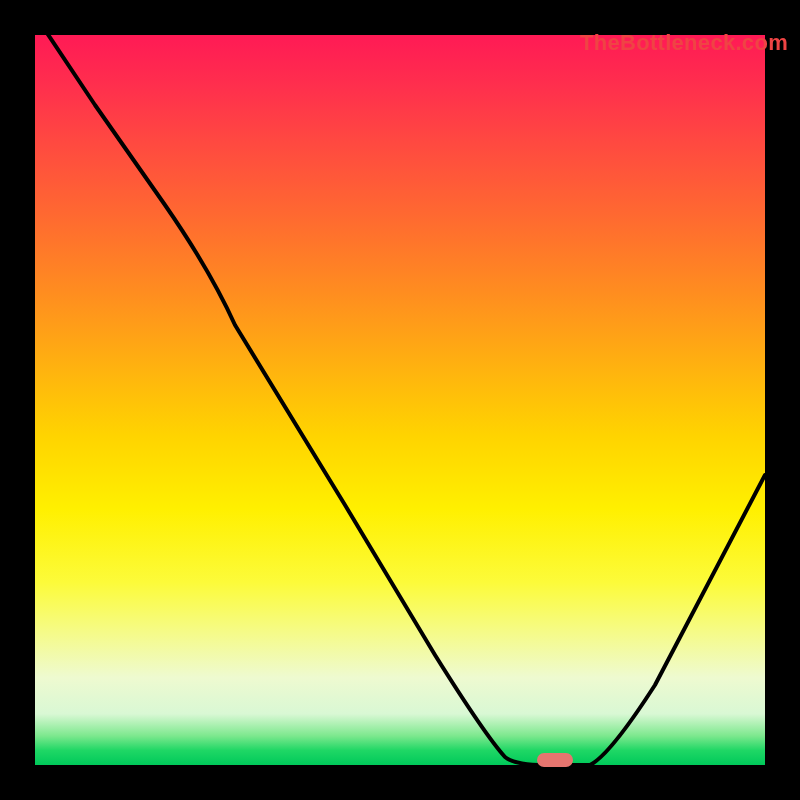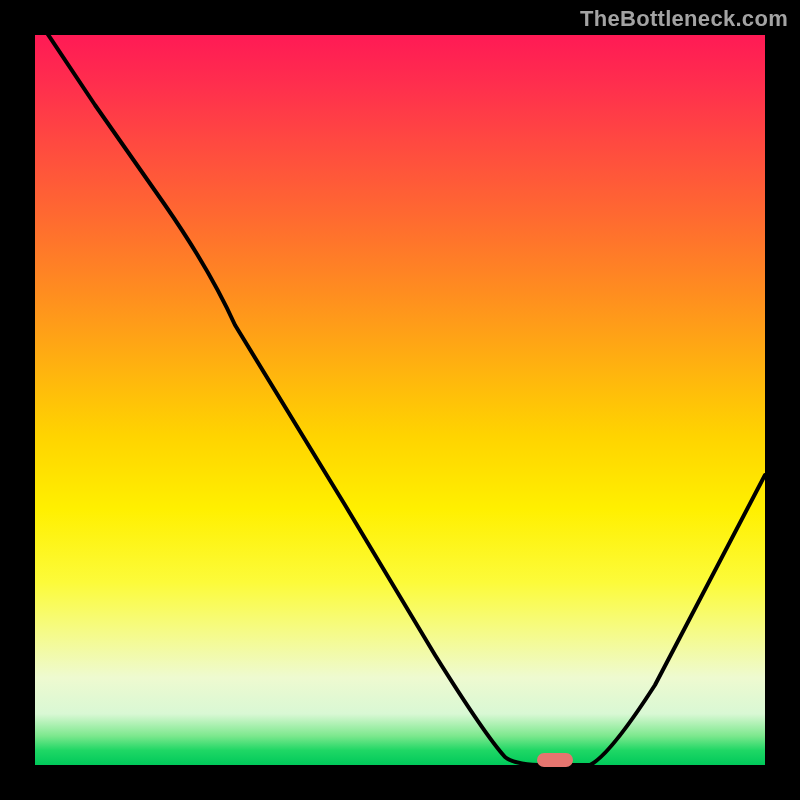--- a/index.html
+++ b/index.html
@@ -46,22 +46,23 @@
   }
   svg.curve {
     position: absolute;
     inset: 0;
   }
   .watermark {
     position: absolute;
     font-family: Arial, Helvetica, sans-serif;
     font-size: 22px;
     font-weight: 600;
-    color: #a3a3a3;
+    color: #ef4444;
     letter-spacing: 0.3px;
+    margin-top: 24px;
   }
   .marker {
     position: absolute;
     width: 36px;
     height: 14px;
     border-radius: 7px;
     background: #e5756f;
   }
 </style>
 </head>

